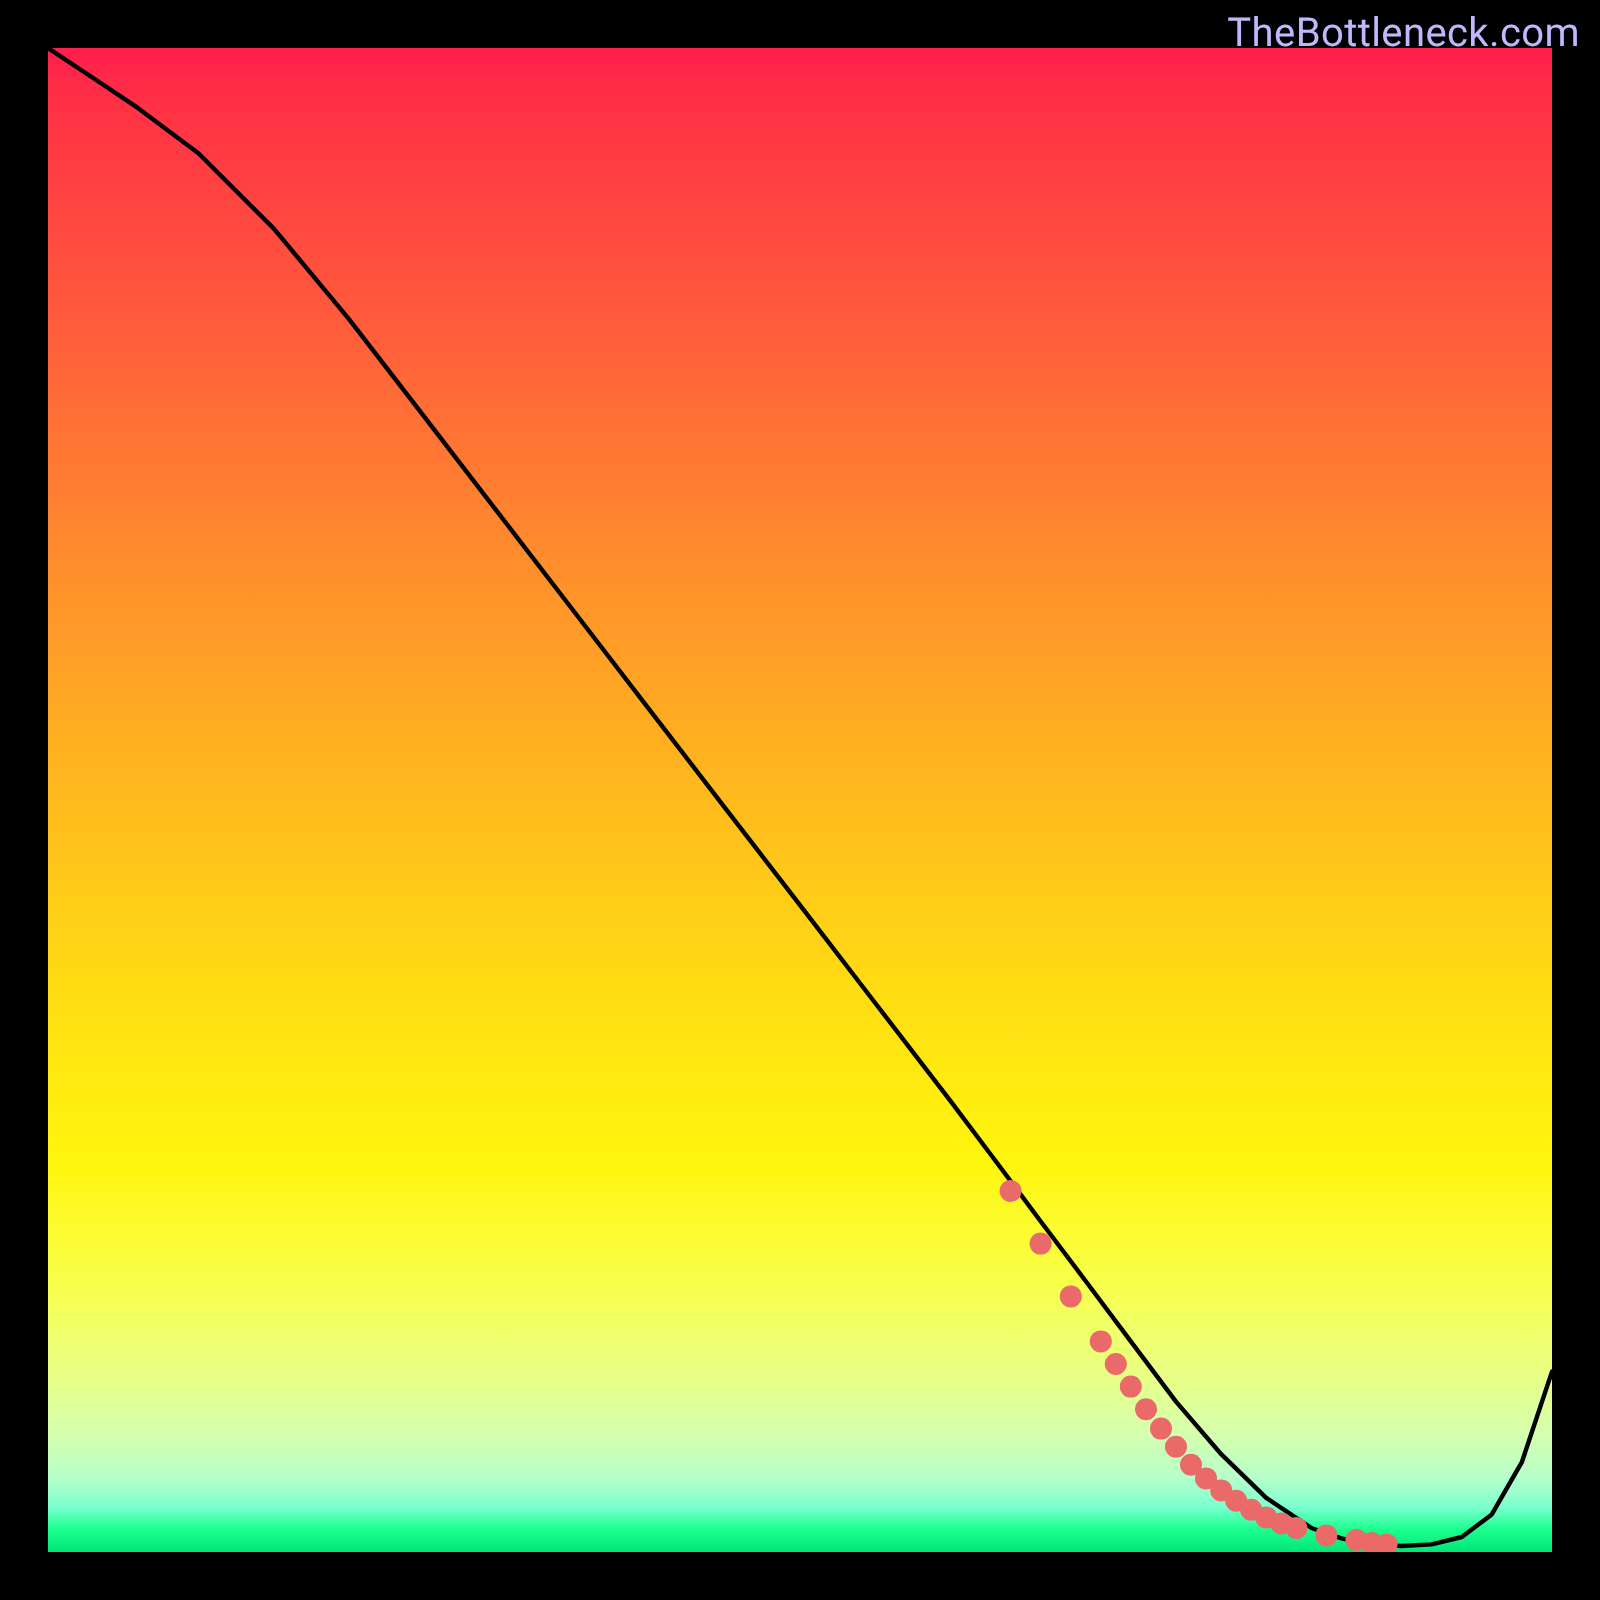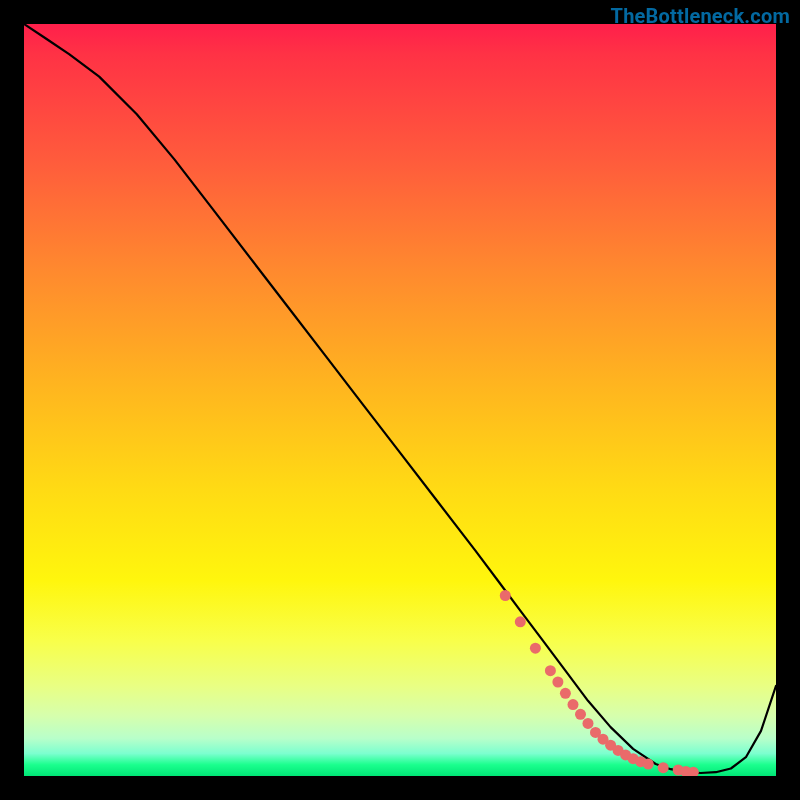--- a/index.html
+++ b/index.html
@@ -39,24 +39,24 @@
       #b8ffca 95%,
       #7cffcf 97%,
       #1bff8e 98.5%,
       #00e676 100%
     );
   }
   .watermark {
     position: absolute;
     top: 4px;
     right: 10px;
-    color: #0369a1;
+    color: #c4b5fd;
     font-size: 20px;
     letter-spacing: 0.2px;
-    font-weight: 700;
+    font-weight: 400;
     user-select: none;
   }
   svg.curve {
     position: absolute;
     left: 0;
     top: 0;
     width: 100%;
     height: 100%;
   }
   .curve-path {

